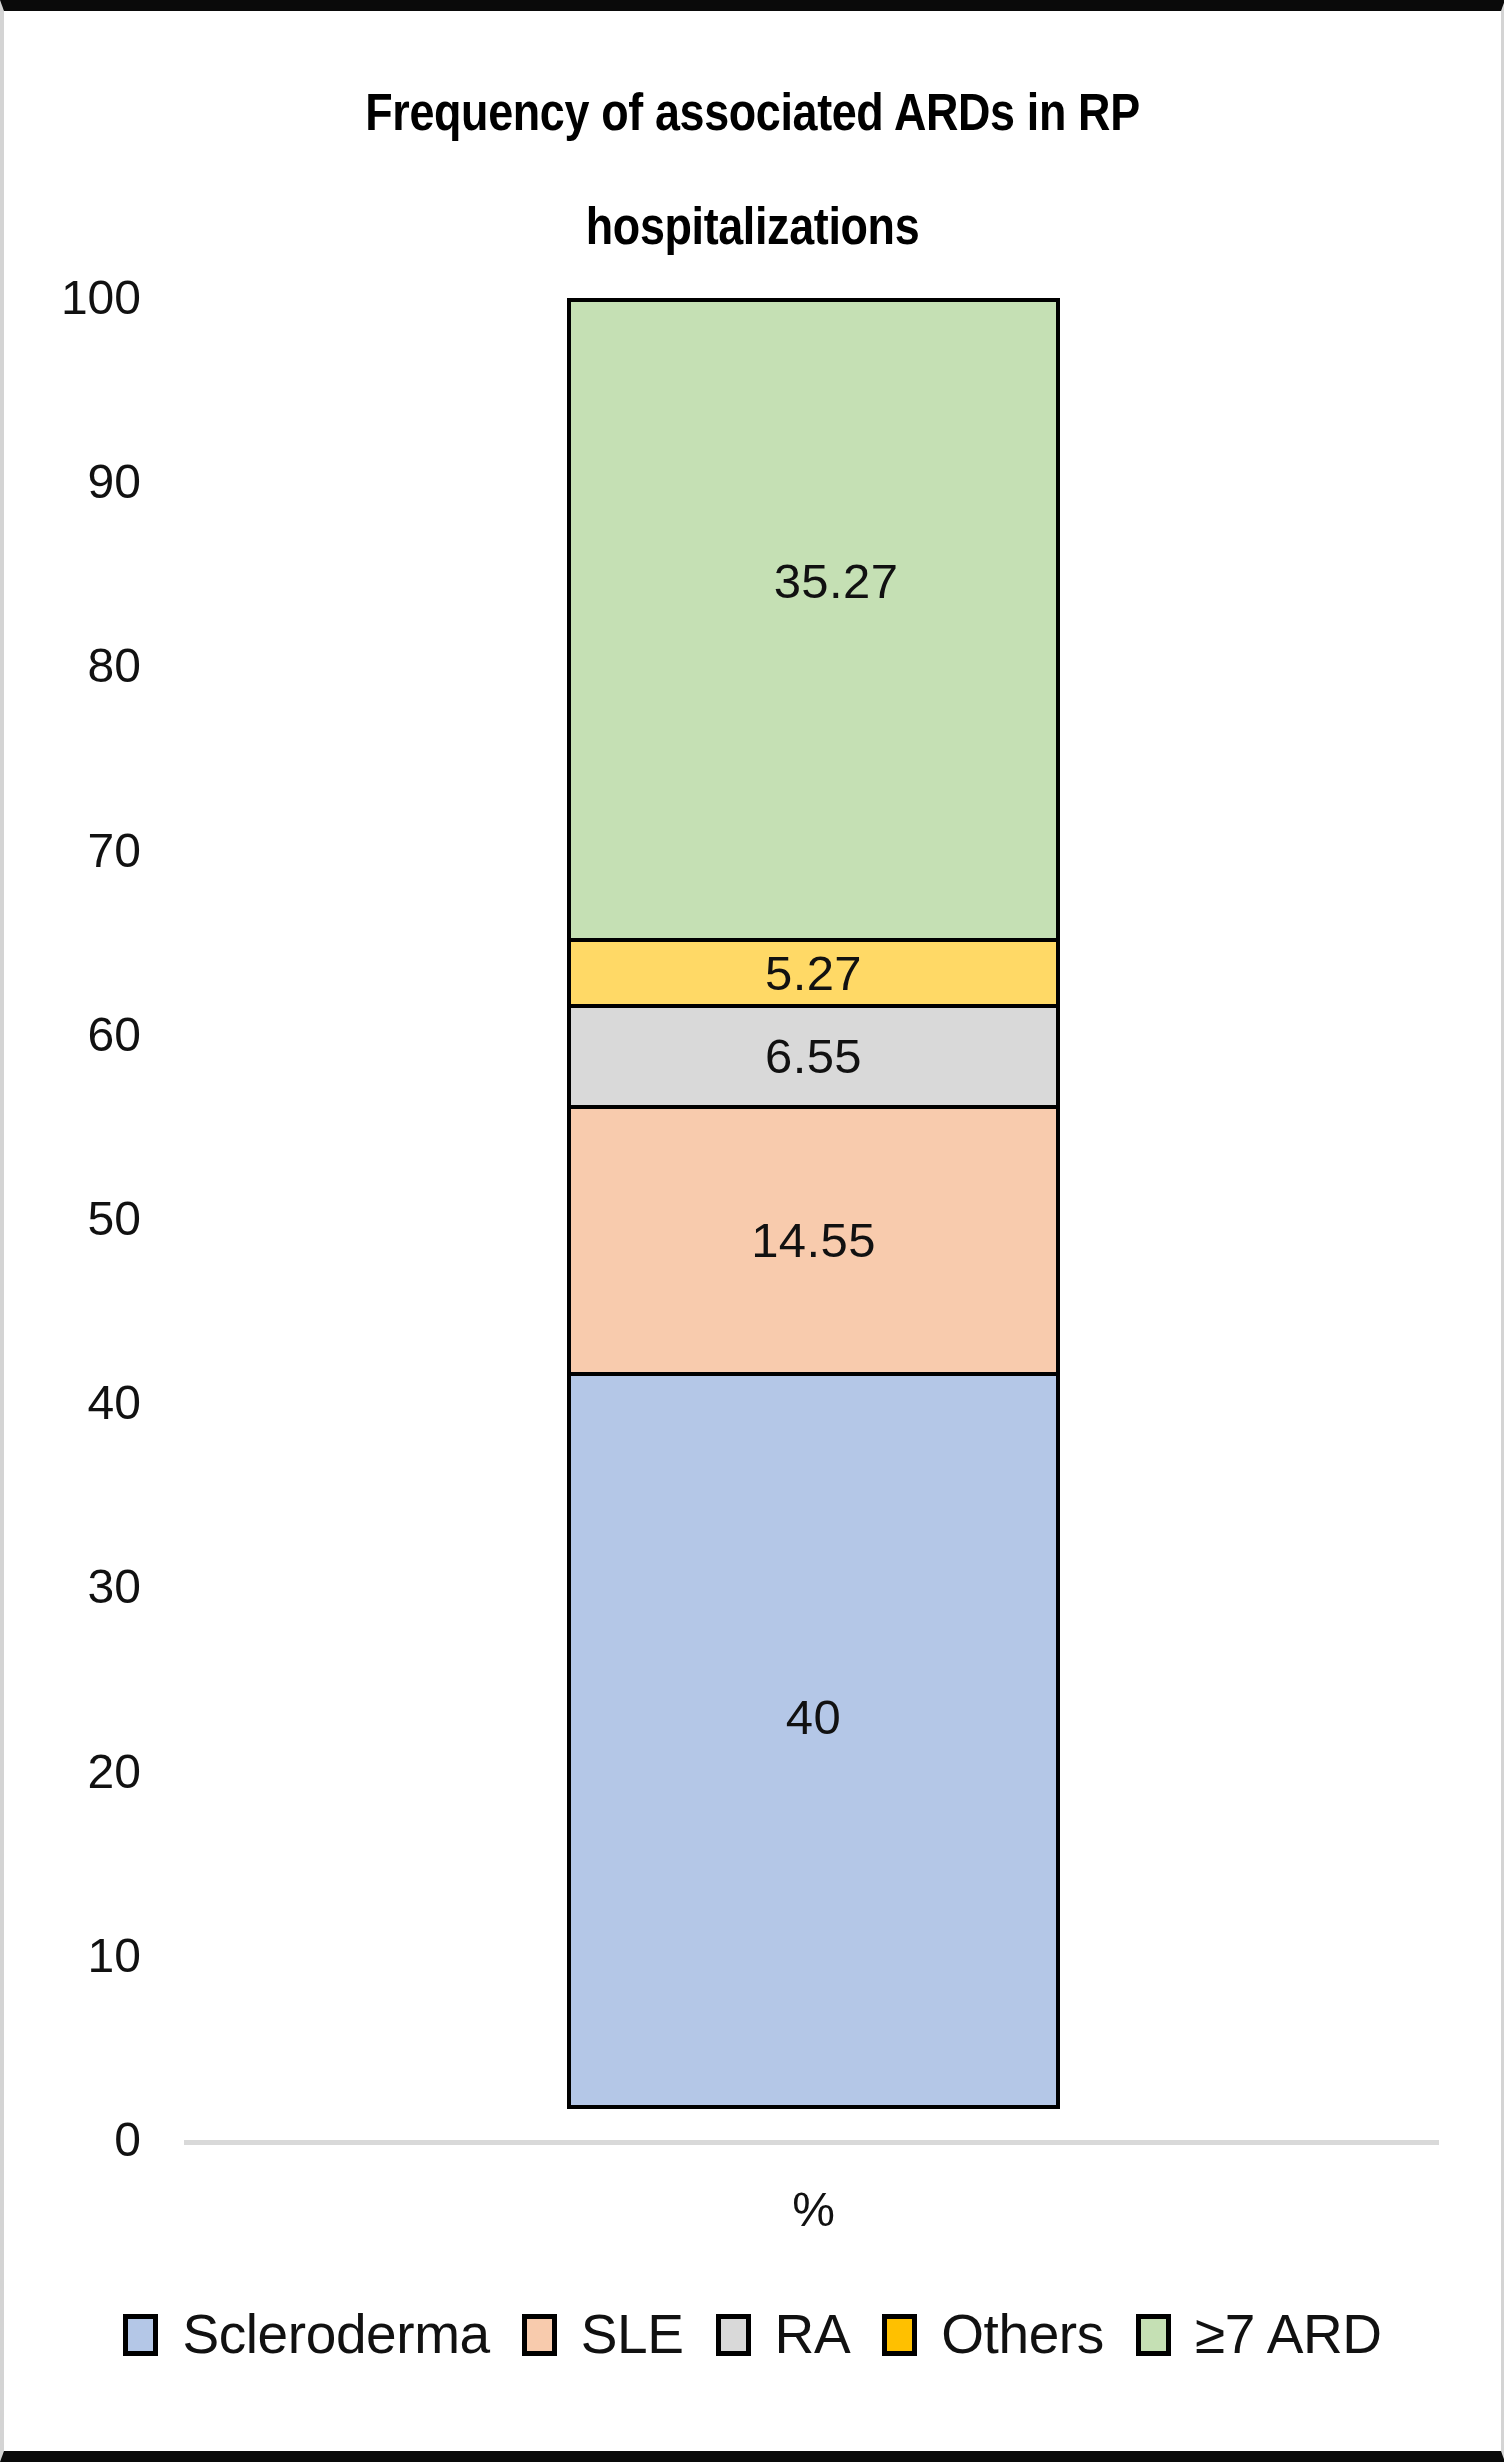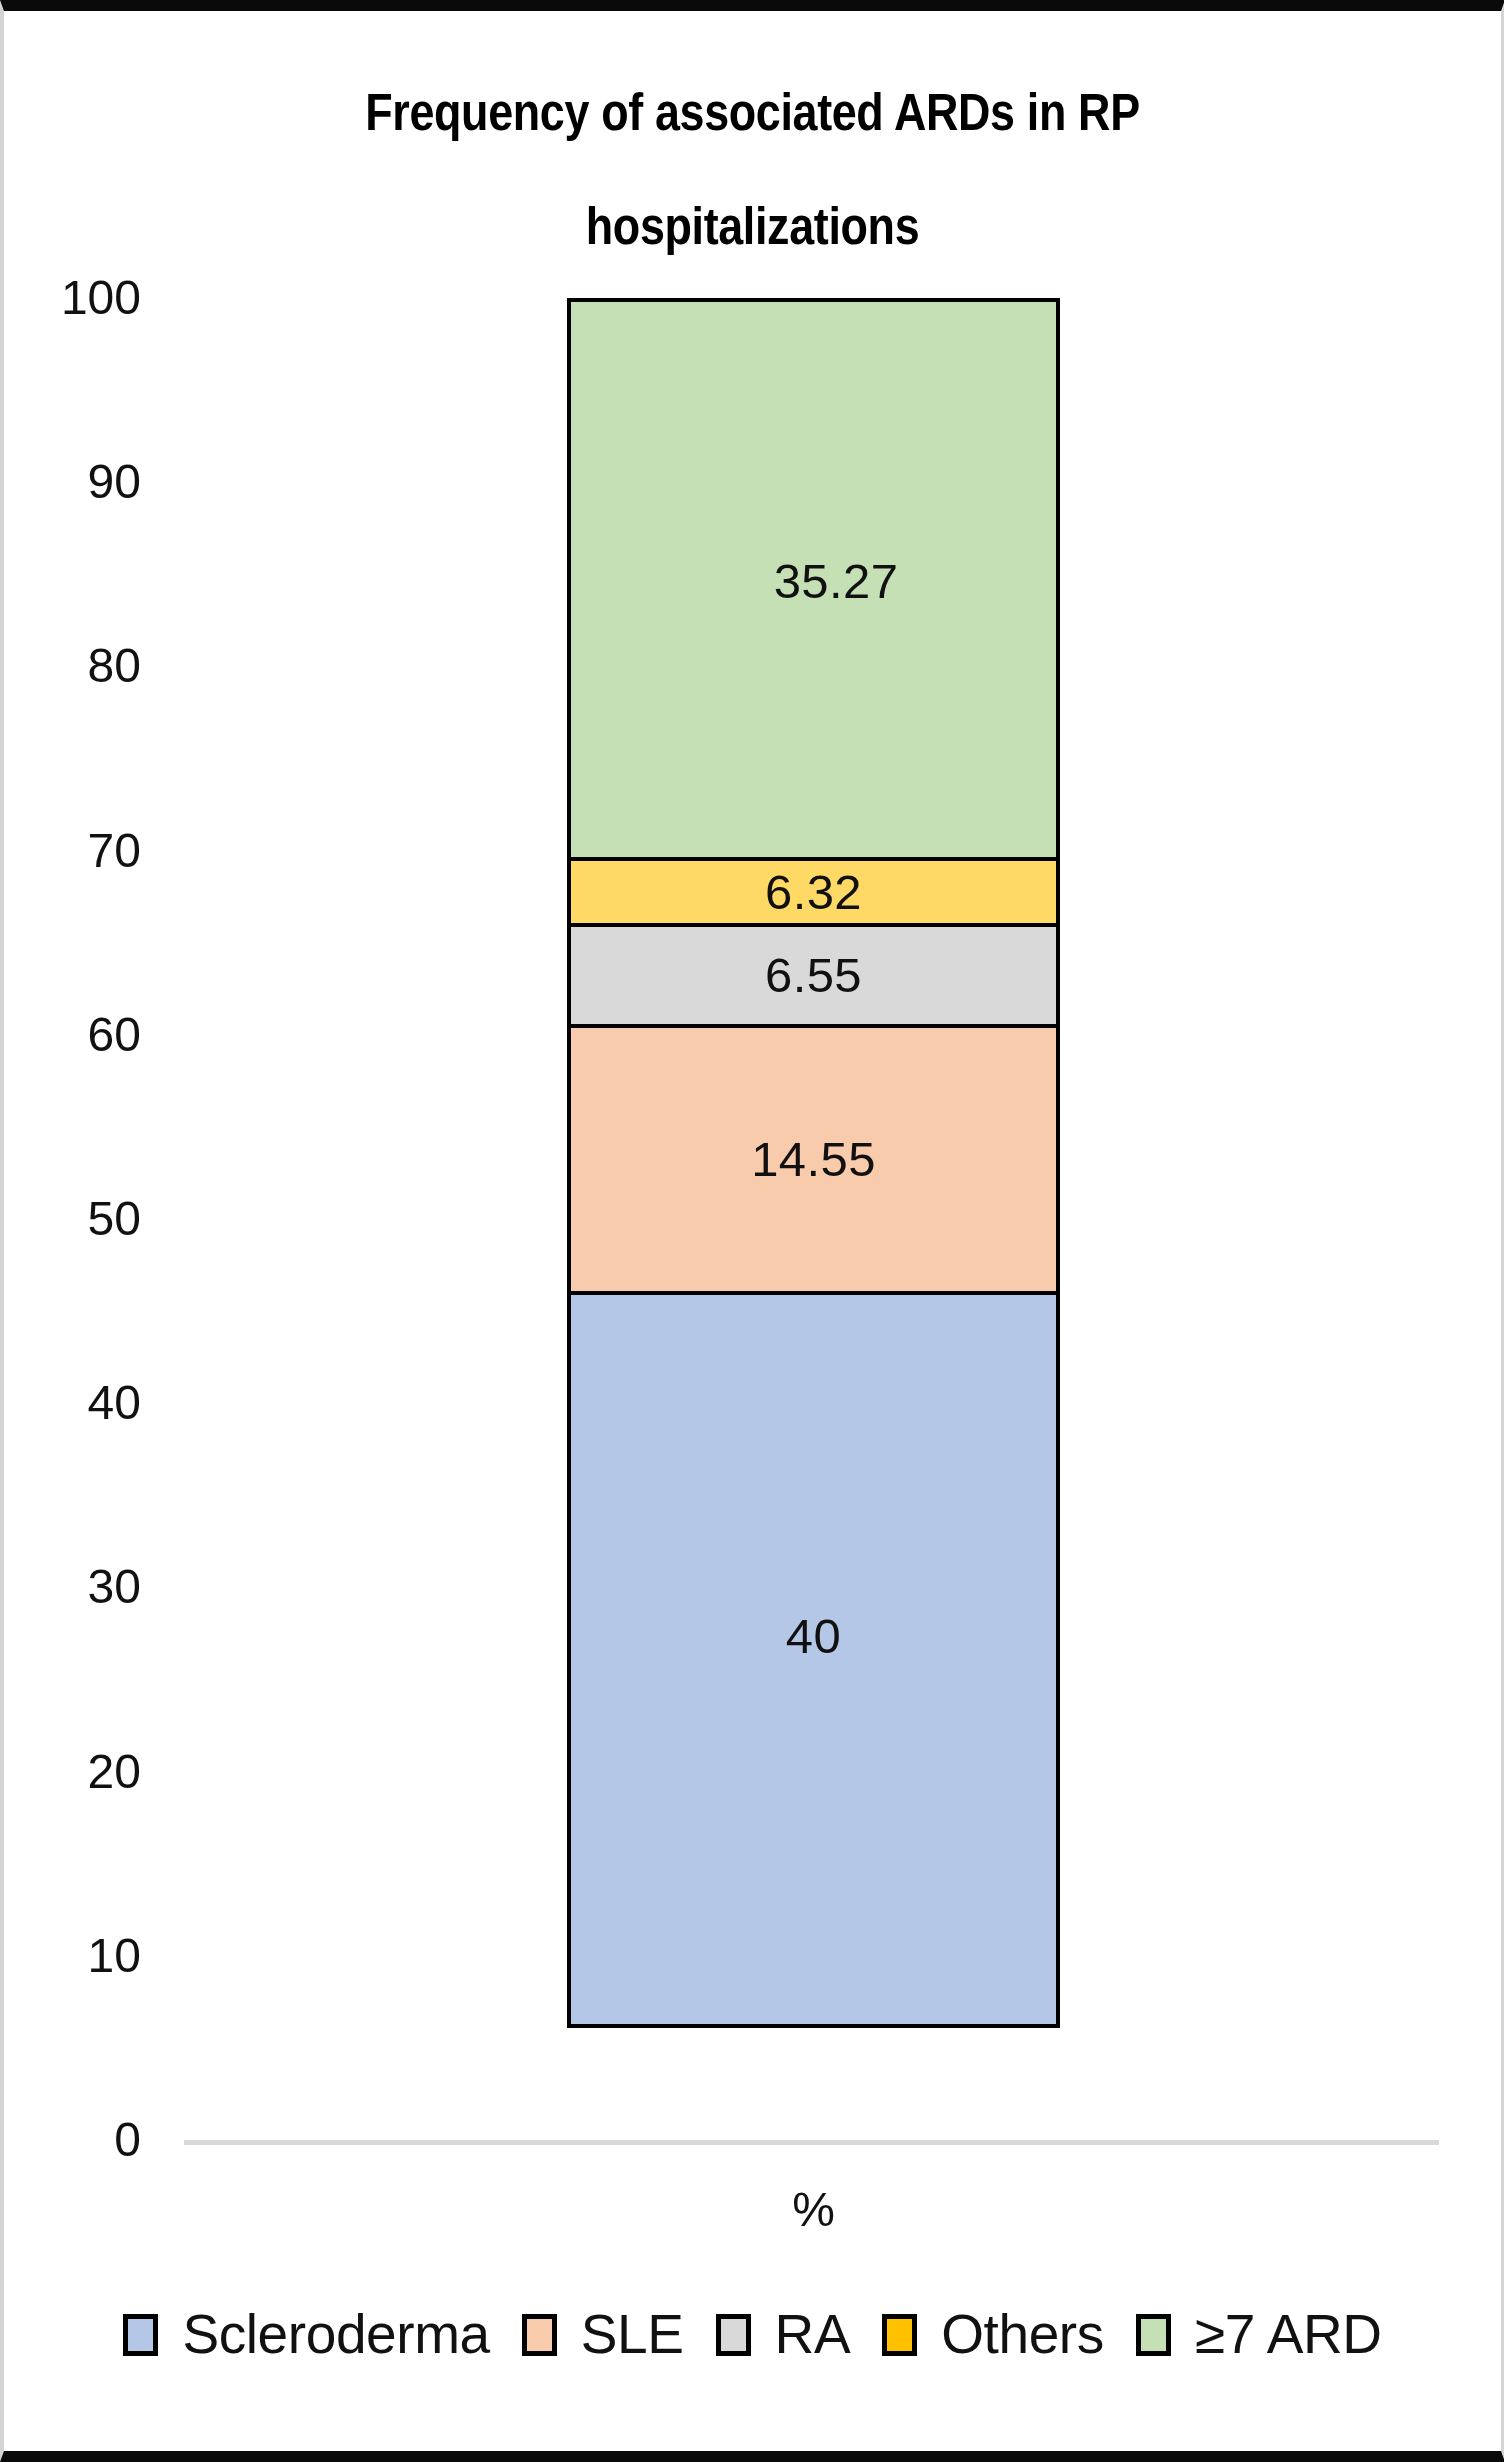--- a/index.html
+++ b/index.html
@@ -174,26 +174,26 @@
       <div class="ytick" style="top:1576px">30</div>
       <div class="ytick" style="top:1761px">20</div>
       <div class="ytick" style="top:1945px">10</div>
       <div class="ytick" style="top:2129px">0</div>
     </div>
 
     <div id="axis-line"></div>
 
     <div id="bar-stack">
 
-      <div class="bar-seg seg-green" style="height:563px; background:#C5E0B4;padding-left:45px;">
+      <div class="bar-seg seg-green" style="height:644px; background:#C5E0B4;padding-left:45px;">
         <span class="seg-label">35.27</span>
       </div>
 
       <div class="bar-seg seg-yellow" style="height:71px; background:#FFD966;">
-        <span class="seg-label">6.32</span>
+        <span class="seg-label">5.27</span>
       </div>
 
       <div class="bar-seg seg-gray" style="height:105px; background:#D9D9D9;">
         <span class="seg-label">6.55</span>
       </div>
 
       <div class="bar-seg seg-peach" style="height:272px; background:#F8CBAD;align-items:center;">
         <span class="seg-label">14.55</span>
       </div>
 

